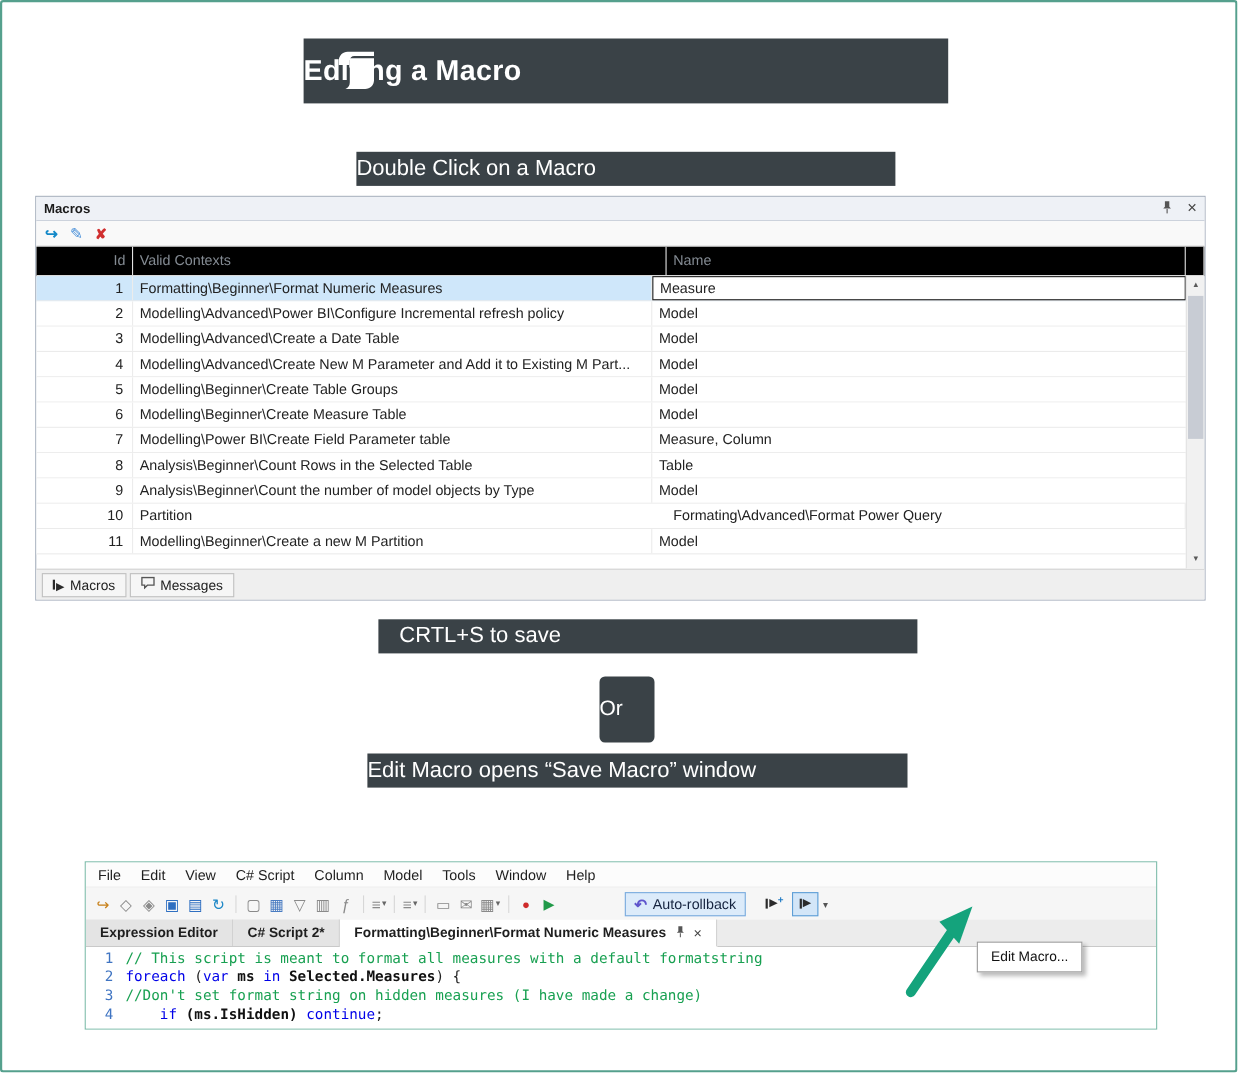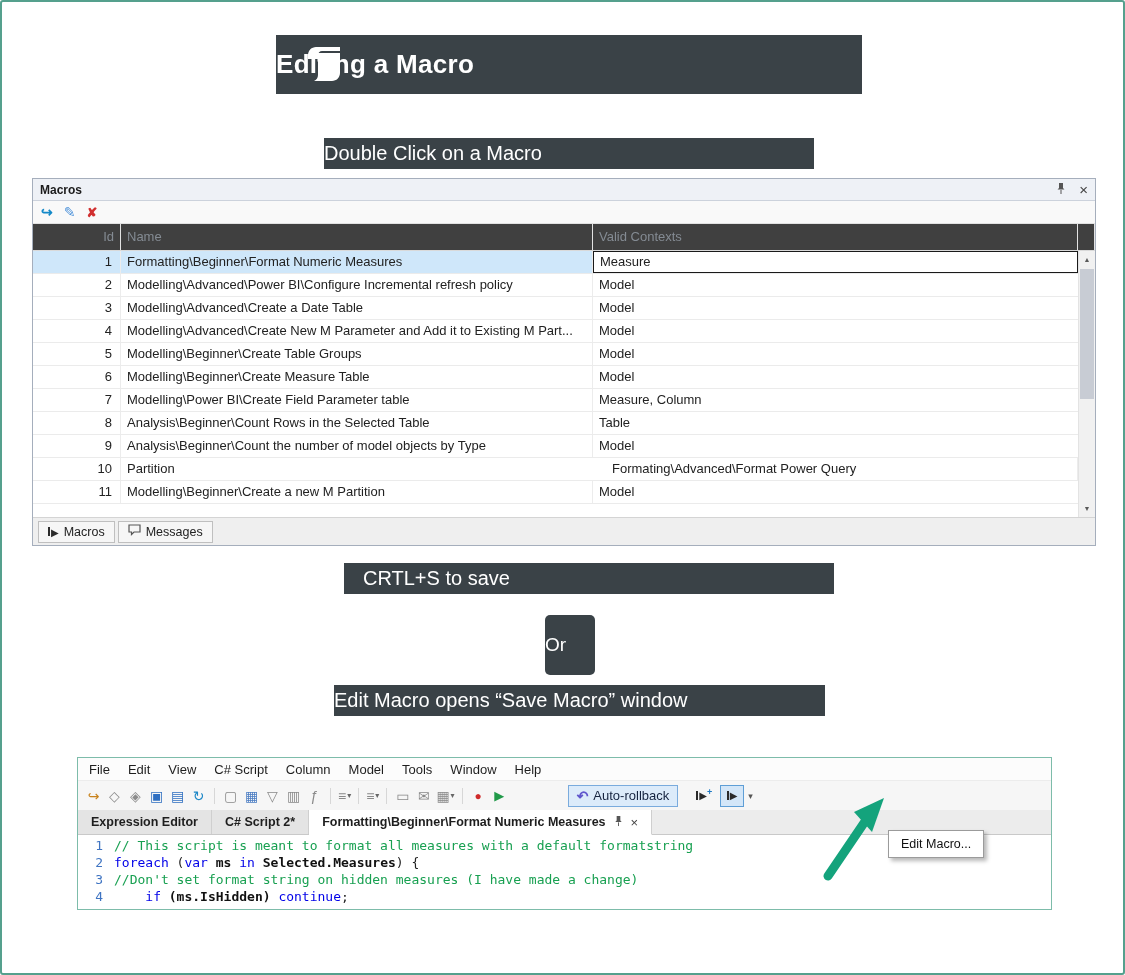--- a/index.html
+++ b/index.html
@@ -21,42 +21,42 @@
   .panel-titlebar{height:22px;flex:none;display:flex;align-items:center;background:#eef1f6;border-bottom:1px solid #ccd2dc;padding:0 7px;}
   .panel-titlebar .title{font-weight:bold;font-size:12px;color:#1b1b1b;}
   .panel-titlebar .tb-icons{margin-left:auto;display:flex;align-items:center;gap:12px;}
   .panel-titlebar .x{font-size:15px;color:#444;line-height:1;cursor:default;}
   .panel-toolbar{height:23px;flex:none;display:flex;align-items:center;gap:11px;padding:0 8px;background:#f9f9f9;border-bottom:1px solid #e2e2e2;}
   .pti{font-size:14px;line-height:1;}
   .pti.hook{color:#1489c8;font-weight:bold;}
   .pti.pencil{color:#4a90d9;}
   .pti.del{color:#d12f2f;font-weight:bold;font-size:13px;}
   .grid{flex:1;position:relative;overflow:hidden;}
-  .ghead{display:flex;height:27px;background:#404040;border-bottom:1px solid #d9d9d9;color:#848b93;}
+  .ghead{display:flex;height:27px;background:#000000;border-bottom:1px solid #d9d9d9;color:#848b93;}
   .ghead .hc{padding:0 6px;line-height:26px;border-right:1px solid #e3e3e3;overflow:hidden;white-space:nowrap;}
   .rows{margin-right:17px;}
   .row{display:flex;height:23px;border-bottom:1px solid #ebebeb;background:#fff;}
   .row.sel{background:var(--selection,#cfe7fa);}
   .cell{padding:0 6px;line-height:22px;overflow:hidden;white-space:nowrap;border-right:1px solid #ececec;}
   .c-id{width:88px;flex:none;text-align:right;padding-right:8px;}
   .c-name{width:472px;flex:none;}
   .c-ctx{flex:1;border-right:none;}
   .c-sb{width:17px;flex:none;border-right:none;}
   .row.sel .c-ctx.focus{background:#fff;border:1px solid #1a1a1a;line-height:20px;}
   .vscroll{position:absolute;top:27px;right:0;bottom:0;width:17px;background:#f1f1f1;border-left:1px solid #e3e3e3;display:flex;flex-direction:column;}
   .sb-arrow{height:17px;flex:none;display:flex;align-items:center;justify-content:center;font-size:7px;color:#5a5a5a;}
   .sb-track{flex:1;position:relative;}
   .sb-thumb{position:absolute;top:1px;left:1px;right:1px;height:56%;background:#c8ccd4;}
   .panel-tabs{height:28px;flex:none;display:flex;align-items:center;gap:3px;background:#efefef;border-top:1px solid #d4d4d4;padding-left:5px;}
   .ptab{height:22px;display:flex;align-items:center;gap:5px;padding:0 9px;background:#f6f6f6;border:1px solid #bfbfbf;font-size:12.5px;color:#222;}
   .sbar{display:inline-block;width:2px;height:9px;background:#2b2b2b;margin-right:1px;}
   .sg{font-style:normal;font-size:10px;color:#2b2b2b;line-height:1;}
 
   
-  .editor-panel{position:absolute;left:75px;top:755px;width:975px;height:153px;border:1px solid #7dbcaa;background:#fff;display:flex;flex-direction:column;overflow:hidden;}
+  .editor-panel{position:absolute;left:75px;top:781px;width:975px;height:153px;border:1px solid #7dbcaa;background:#fff;display:flex;flex-direction:column;overflow:hidden;}
   .menubar{height:23px;flex:none;display:flex;align-items:stretch;background:#fcfcfc;border-bottom:1px solid #ececec;padding-left:2px;}
   .menu-item{padding:0 9px;font-size:13px;color:#1e1e1e;display:flex;align-items:center;}
   .etoolbar{height:29px;flex:none;display:flex;align-items:center;background:#f6f6f6;padding-left:5px;}
   .tbi{width:21px;height:22px;flex:none;display:flex;align-items:center;justify-content:center;font-size:14px;line-height:1;color:#8a8a8a;}
   .tbi .mini-caret{font-size:8px;color:#666;margin-left:1px;}
   .combo{width:auto;padding:0 2px;}
   .sep{width:1px;height:16px;background:#d7d7d7;margin:0 5px;flex:none;}
   .c-orange{color:#c8821c;}.c-blue{color:#2f6fc1;}.c-lblue{color:#1e88c7;}.c-gray{color:#8a8a8a;}
   .c-tblue{color:#4a7cc2;}.c-red{color:#cf2b2b;font-size:12px;}.c-green{color:#219a49;font-size:13px;}
   .rollback-btn{margin-left:58px;height:22px;display:flex;align-items:center;gap:5px;padding:0 8px;background:#dcebfa;border:1px solid #7aabdd;font-size:13px;color:#15233f;flex:none;}
@@ -113,22 +113,22 @@
       </span>
     </div>
     <div class="panel-toolbar">
       <span class="pti hook">↪</span>
       <span class="pti pencil">✎</span>
       <span class="pti del">✘</span>
     </div>
     <div class="grid">
       <div class="ghead">
         <span class="hc c-id">Id</span>
+        <span class="hc c-ctx">Valid Contexts</span>
         <span class="hc c-name">Name</span>
-        <span class="hc c-ctx">Valid Contexts</span>
         <span class="hc c-sb"></span>
       </div>
       <div class="rows">
         <div class="row sel">
           <div class="cell c-id">1</div>
           <div class="cell c-name">Formatting\Beginner\Format Numeric Measures</div>
           <div class="cell c-ctx focus">Measure</div>
         </div>
         <div class="row">
           <div class="cell c-id">2</div>

